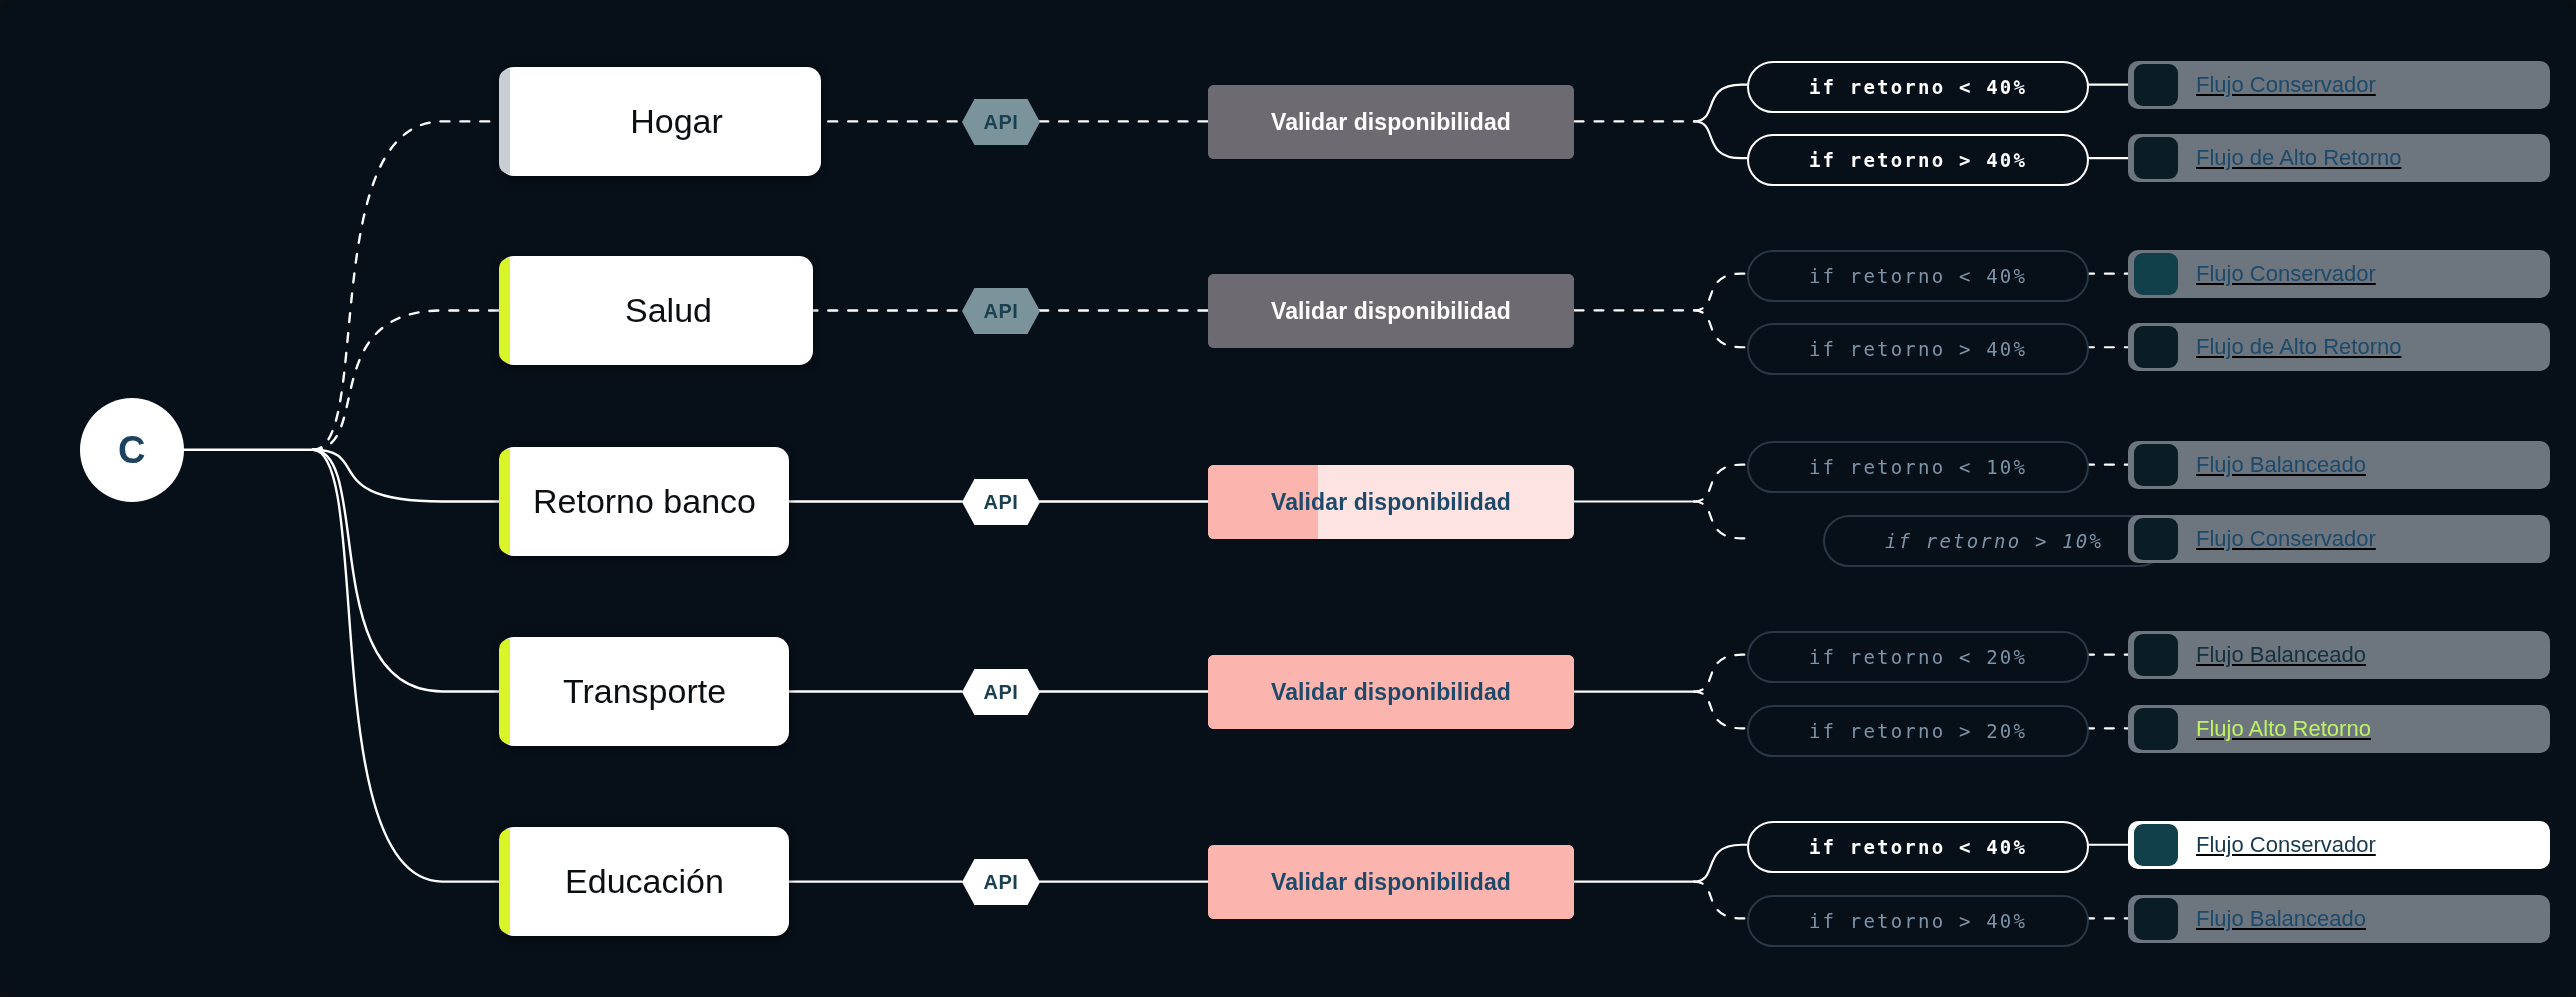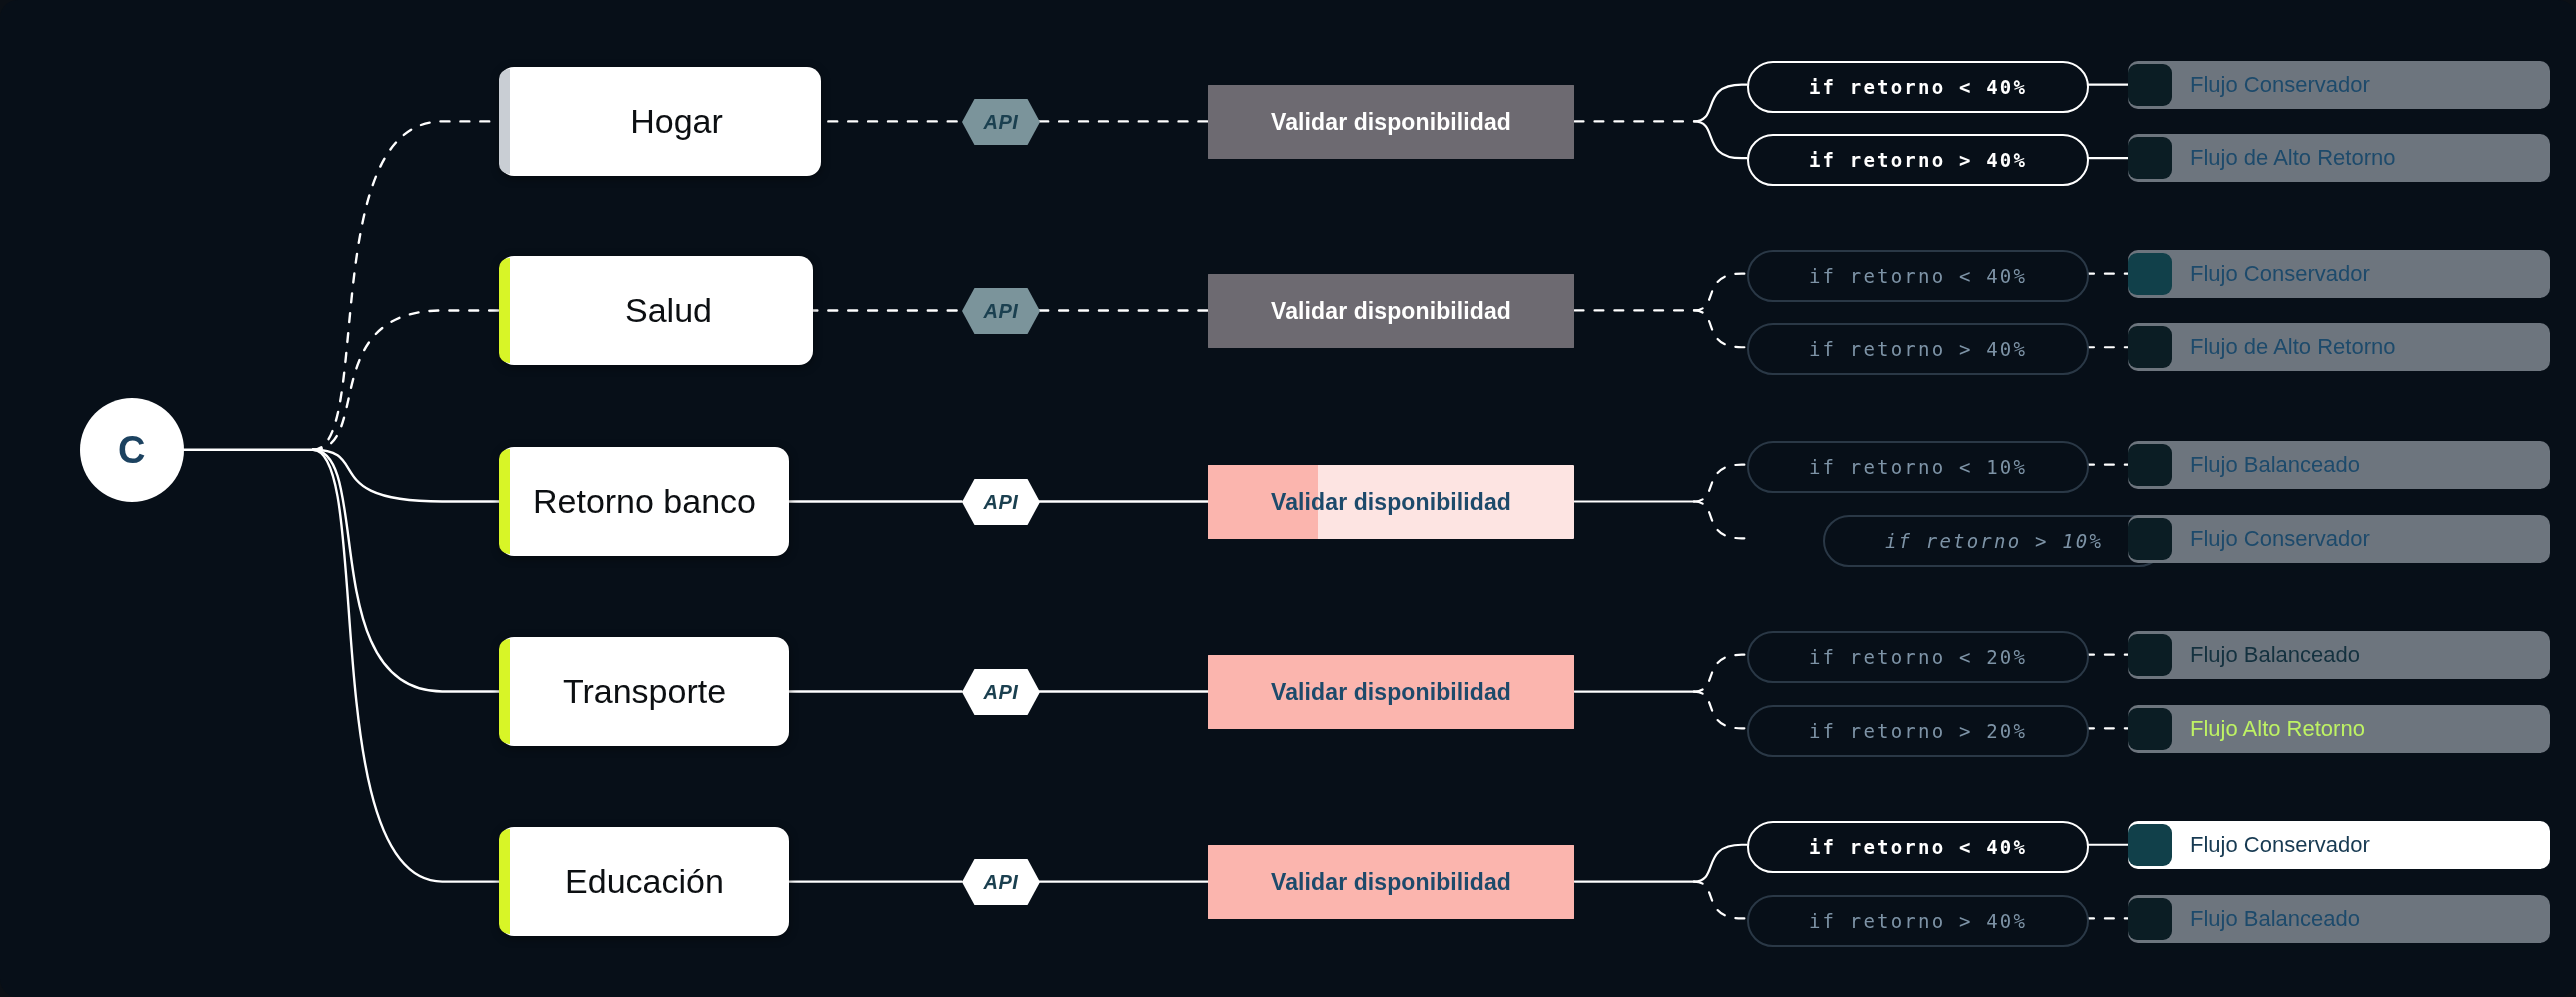--- a/index.html
+++ b/index.html
@@ -44,28 +44,27 @@
   }
 
   
   .api-badge{
     position:absolute;
     width:78px;height:46px;
     display:flex;align-items:center;justify-content:center;
     font-size:20px;font-weight:600;color:#1b4050;
     letter-spacing:0.5px;
     clip-path:polygon(16% 0%,84% 0%,100% 50%,84% 100%,16% 100%,0% 50%);
-    font-style:italic;
   }
 
   
   .validate{
     position:absolute;
     width:366px;height:74px;
-    border-radius:1px;
+    border-radius:6px;
     overflow:hidden;
     display:flex;align-items:center;justify-content:center;
   }
   .validate-fill{position:absolute;left:0;top:0;bottom:0;}
   .validate-label{
     position:relative;z-index:2;
     font-size:23px;font-weight:bold;letter-spacing:0.1px;
   }
 
   
@@ -82,21 +81,23 @@
   }
   .cond-pill.active{border-color:#ffffff;color:#ffffff;font-weight:bold;}
 
   
   .flow-card{
     position:absolute;
     width:422px;height:48px;
     border-radius:10px;
     background:#6d757e;
     display:flex;align-items:center;
+    padding-left:6px;
     box-sizing:border-box;
+    text-decoration:underline;
   }
   .flow-icon{
     width:44px;height:42px;border-radius:9px;
     background:#0b1d24;flex:0 0 auto;
   }
   .flow-label{
     margin-left:18px;
     font-size:22px;color:#1d4a6b;
   }
   .flow-card.highlight{background:#ffffff;}

